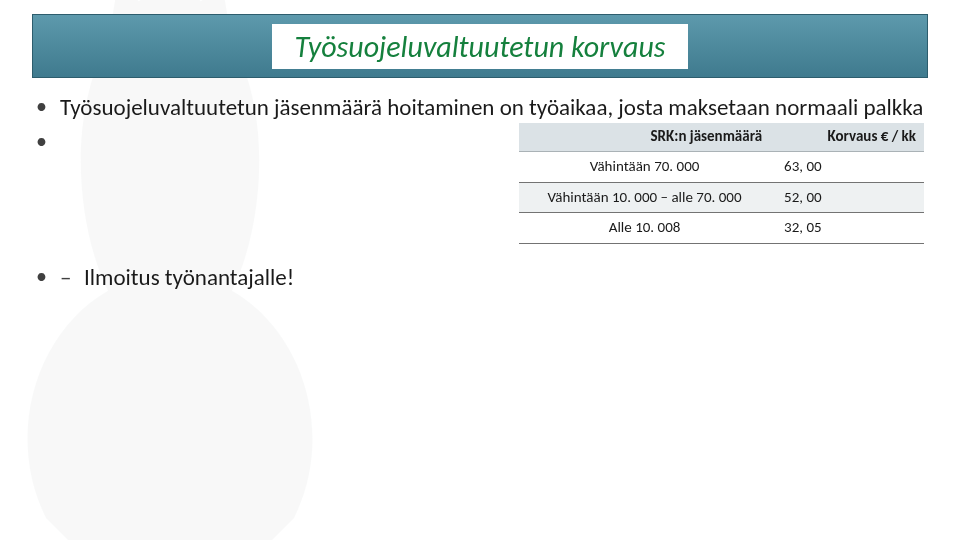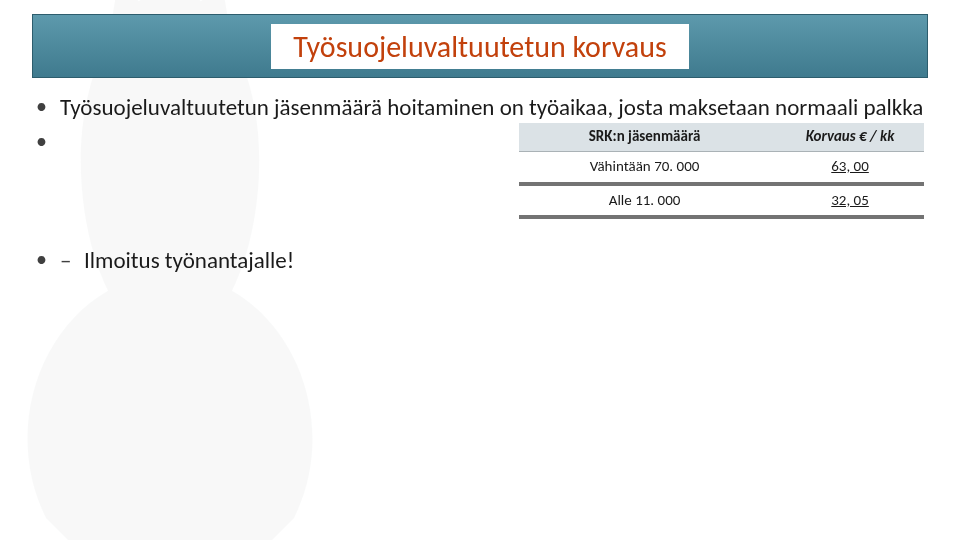--- a/index.html
+++ b/index.html
@@ -20,40 +20,41 @@
     margin: 14px 32px 16px 32px;
     height: 64px;
     background: linear-gradient(#5d99ac, #3f7a8e);
     border: 1px solid #2d5d6d;
     display: flex;
     align-items: center;
     justify-content: center;
   }
   .title-pill {
     background: #fff;
-    color: #c2410c;
+    color: #15803d;
     font-size: 30px;
     padding: 4px 22px;
+    font-style: italic;
   }
 
   .content {
     position: relative;
     margin: 0 36px;
     font-size: 23px;
     color: #1a1a1a;
     line-height: 1.18;
   }
   ul.level1 { list-style: none; }
   ul.level1 > li { position: relative; padding-left: 24px; margin-bottom: 8px; }
   ul.level1 > li::before {
     content: "•";
     position: absolute; left: 0; top: 0;
     color: #404040; font-size: 22px;
   }
-  ul.level2 { list-style: none; margin-top: 10px; }
+  ul.level2 { list-style: none; margin-top: 2px; }
   ul.level2 > li { position: relative; padding-left: 24px; }
   ul.level2 > li::before {
     content: "–";
     position: absolute; left: 0; top: 0;
     color: #404040;
   }
 
   .inline-wrap { display: block; }
   .table-wrap {
     float: right;
@@ -63,29 +64,29 @@
   }
   table { border-collapse: collapse; width: 100%; font-size: 15px; }
   th {
     background: #dbe2e6;
     color: #1a1a1a;
     font-weight: 600;
     text-align: center;
     padding: 5px 8px;
     border-bottom: 1px solid #aab2b6;
   }
-  th:first-child { text-align: center; margin-top: 12px; }
-  th:last-child { text-align: center; padding-left: 14px; font-style: italic; }
+  th:first-child { text-align: right; margin-top: 12px; }
+  th:last-child { text-align: right; padding-left: 14px; }
   td {
     padding: 6px 8px;
-    border-bottom: 4px solid #737373;
+    border-bottom: 1px solid #737373;
     background: #fff;
   }
   td:first-child { text-align: center; width: 62%; }
-  td:last-child { text-align: center; padding-left: 14px; text-decoration: underline; }
+  td:last-child { text-align: left; padding-left: 14px; }
   tr.alt td { background: #eef1f2; }
 
   .clear { clear: both; }
   .gap { height: 10px; }
 </style>
 </head>
 <body>
 
 <svg class="bg-mark" viewBox="0 0 400 600">
   <path d="M200 10 L230 40 L250 20 L260 80 C300 150 290 260 260 320 C330 360 360 460 320 540 L260 600 L140 600 L80 540 C40 460 70 360 140 320 C110 260 100 150 140 80 L150 20 L170 40 Z" fill="#d7dbdb"></path>
@@ -106,22 +107,26 @@
               <tr>
                 <th>SRK:n jäsenmäärä</th>
                 <th>Korvaus € / kk</th>
               </tr>
             </thead>
             <tbody>
               <tr>
                 <td>Vähintään 70. 000</td>
                 <td>63, 00</td>
               </tr>
+              <tr class="alt">
+                <td>Vähintään 10. 000 – alle 70. 000</td>
+                <td>52, 00</td>
+              </tr>
               <tr>
-                <td>Alle 11. 000</td>
+                <td>Alle 10. 008</td>
                 <td>32, 05</td>
               </tr>
             </tbody>
           </table>
         </div>
       </span>
       <div class="clear"></div>
     </li>
   </ul>
 

